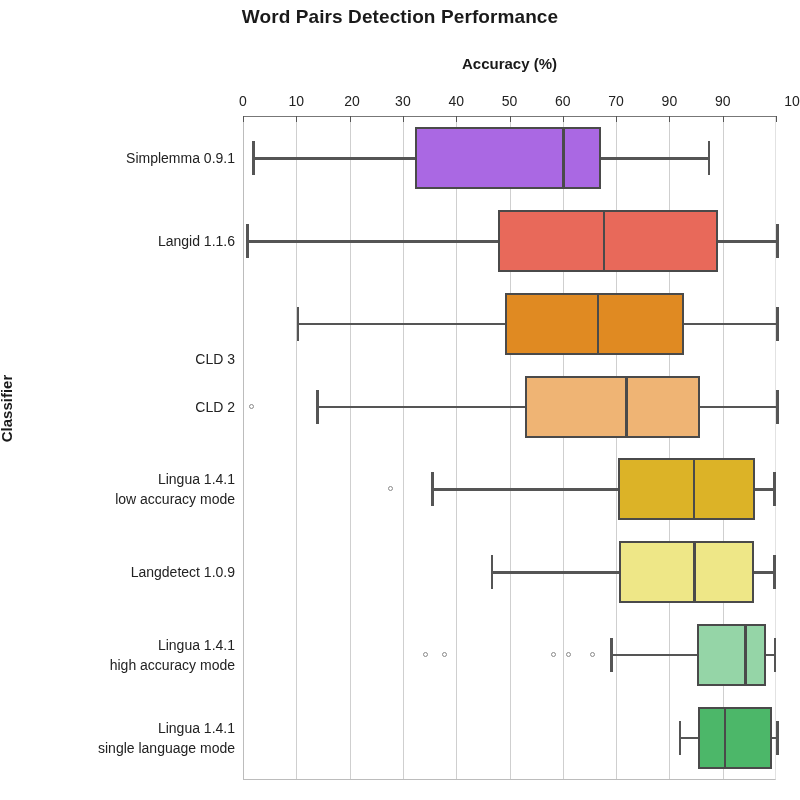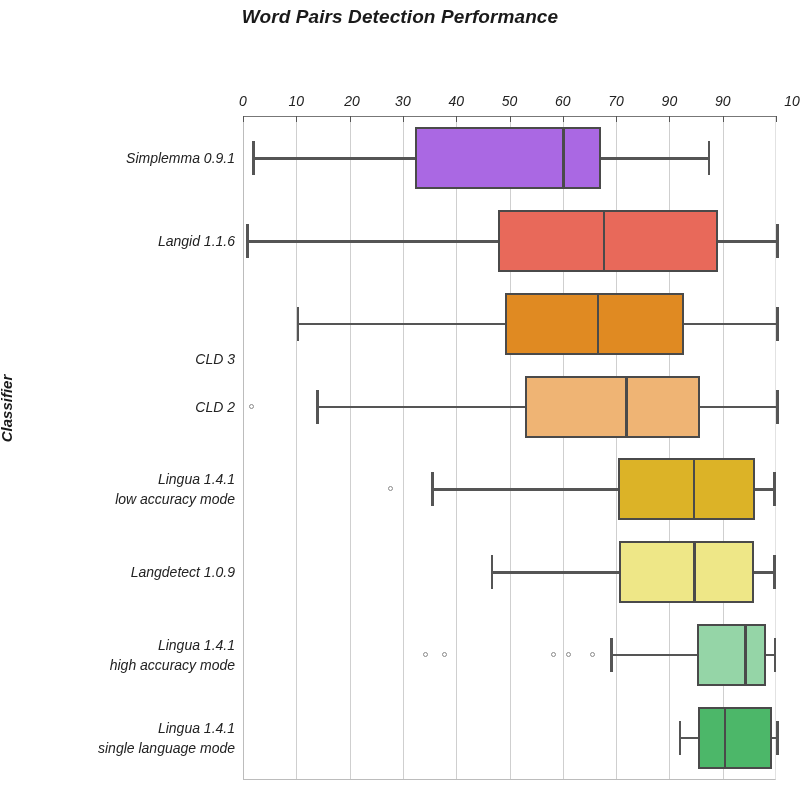--- a/index.html
+++ b/index.html
@@ -1,17 +1,17 @@
 <!DOCTYPE html>
 <html><head>
 <meta charset="utf-8">
 <style>
   html,body{margin:0;padding:0;background:#ffffff;}
   body{width:800px;height:800px;font-family:"Liberation Sans",sans-serif;color:#262626;overflow:hidden;}
-  #chart-root{position:relative;width:800px;height:800px;font-style:italic;}
+  #chart-root{position:relative;width:800px;height:800px;}
 
   #chart-title{
     position:absolute;left:0;top:6px;width:800px;text-align:center;
     font-size:19px;font-weight:bold;color:#1a1a1a;letter-spacing:.1px;
   }
   #x-axis-label{
     position:absolute;left:243px;top:55px;width:533px;text-align:center;
     font-size:15px;font-weight:bold;color:#1a1a1a;
   }
   #y-axis-label{
@@ -59,20 +59,21 @@
     position:absolute;width:5px;height:5px;border:1px solid #8a8a8a;
     border-radius:50%;background:transparent;box-sizing:border-box;
   }
 </style>
 </head>
 <body>
 
 <div id="chart-root">
 
   <div id="chart-title">Word Pairs Detection Performance</div>
+  <div id="x-axis-label">Accuracy (%)</div>
   <div id="y-axis-label">
     <span>Classifier</span>
   </div>
 
   <div id="plot-area"></div>
   <div id="x-axis-line"></div>
 
   <div id="grid-layer">
       <div class="gridline" style="left: 296px; top: 117px; height: 662px;"></div>
       <div class="gridline" style="left: 350px; top: 117px; height: 662px;"></div>

